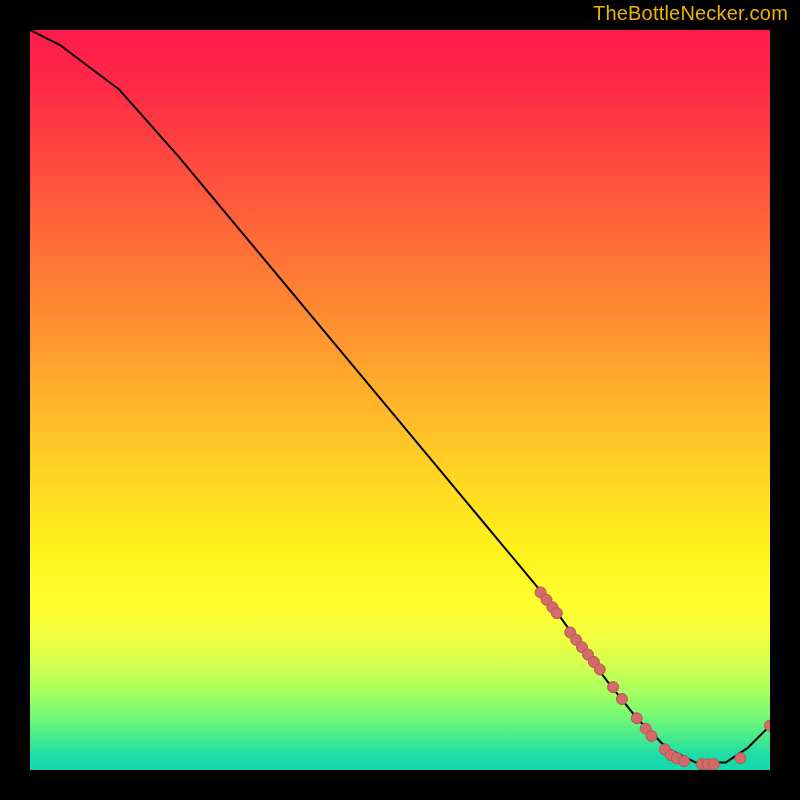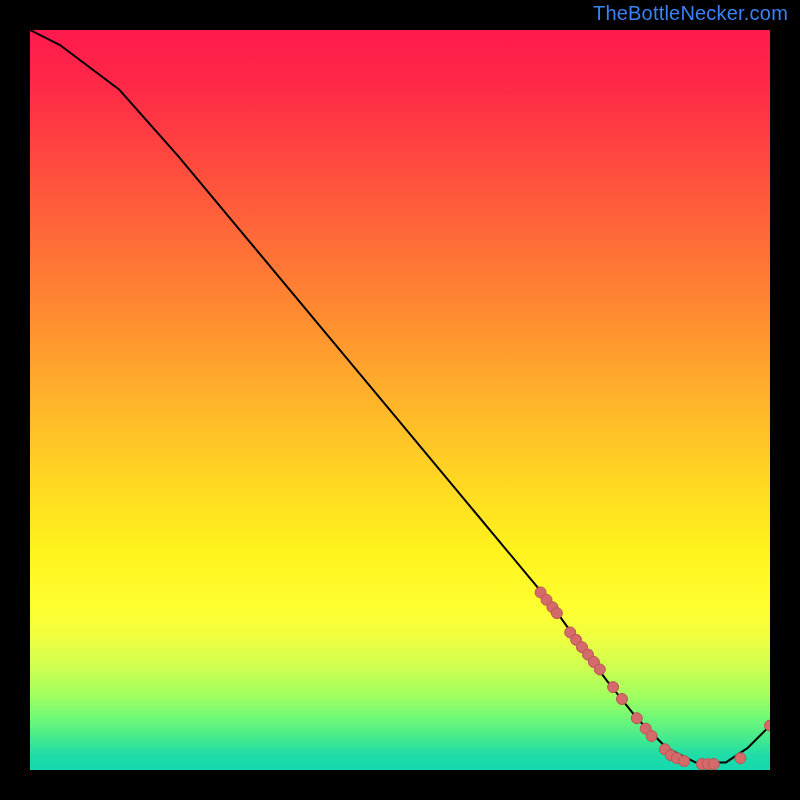--- a/index.html
+++ b/index.html
@@ -15,21 +15,21 @@
     position: absolute;
     left: 0;
     top: 0;
     width: 800px;
     height: 800px;
   }
   .watermark {
     position: absolute;
     top: 2px;
     right: 12px;
-    color: #3b82f6;
+    color: #eab308;
     font-size: 20px;
     letter-spacing: 0.2px;
     font-weight: 500;
   }
   .plot {
     position: absolute;
     left: 30px;
     top: 30px;
     width: 740px;
     height: 740px;

